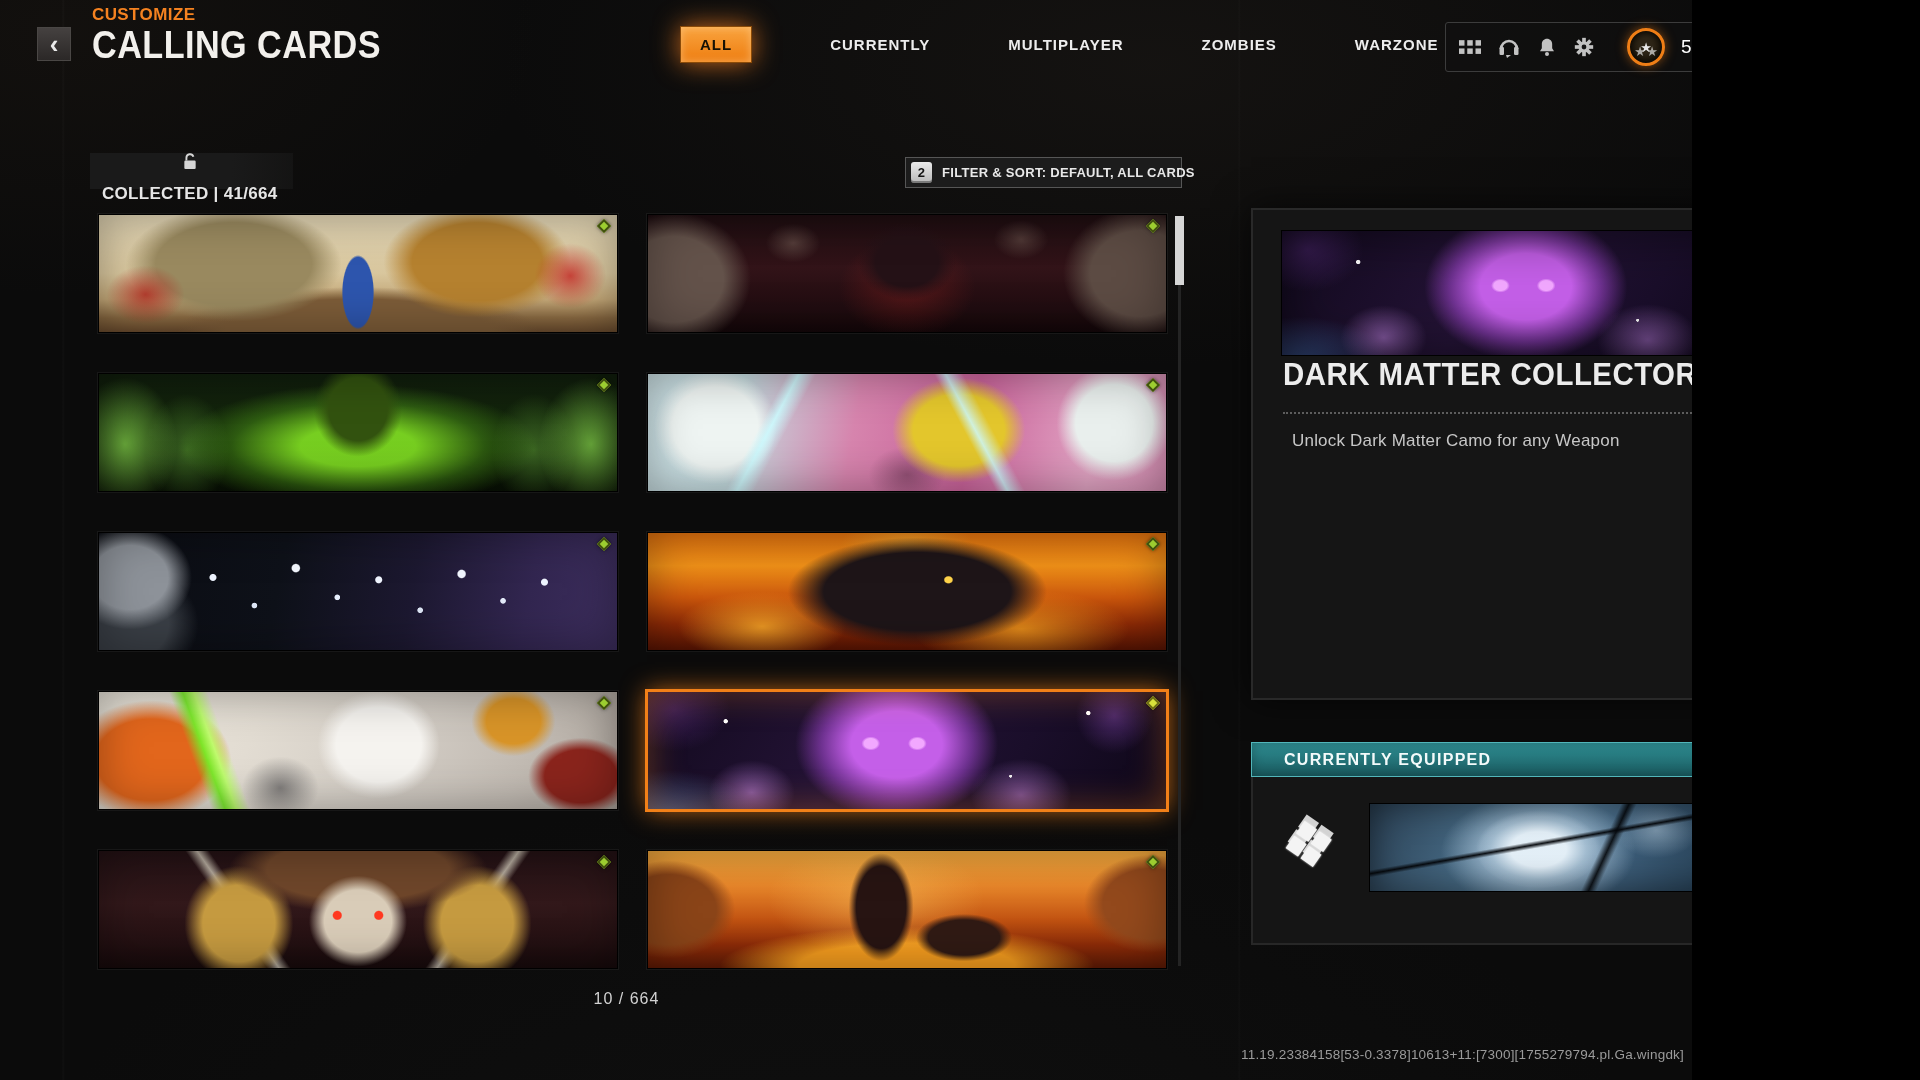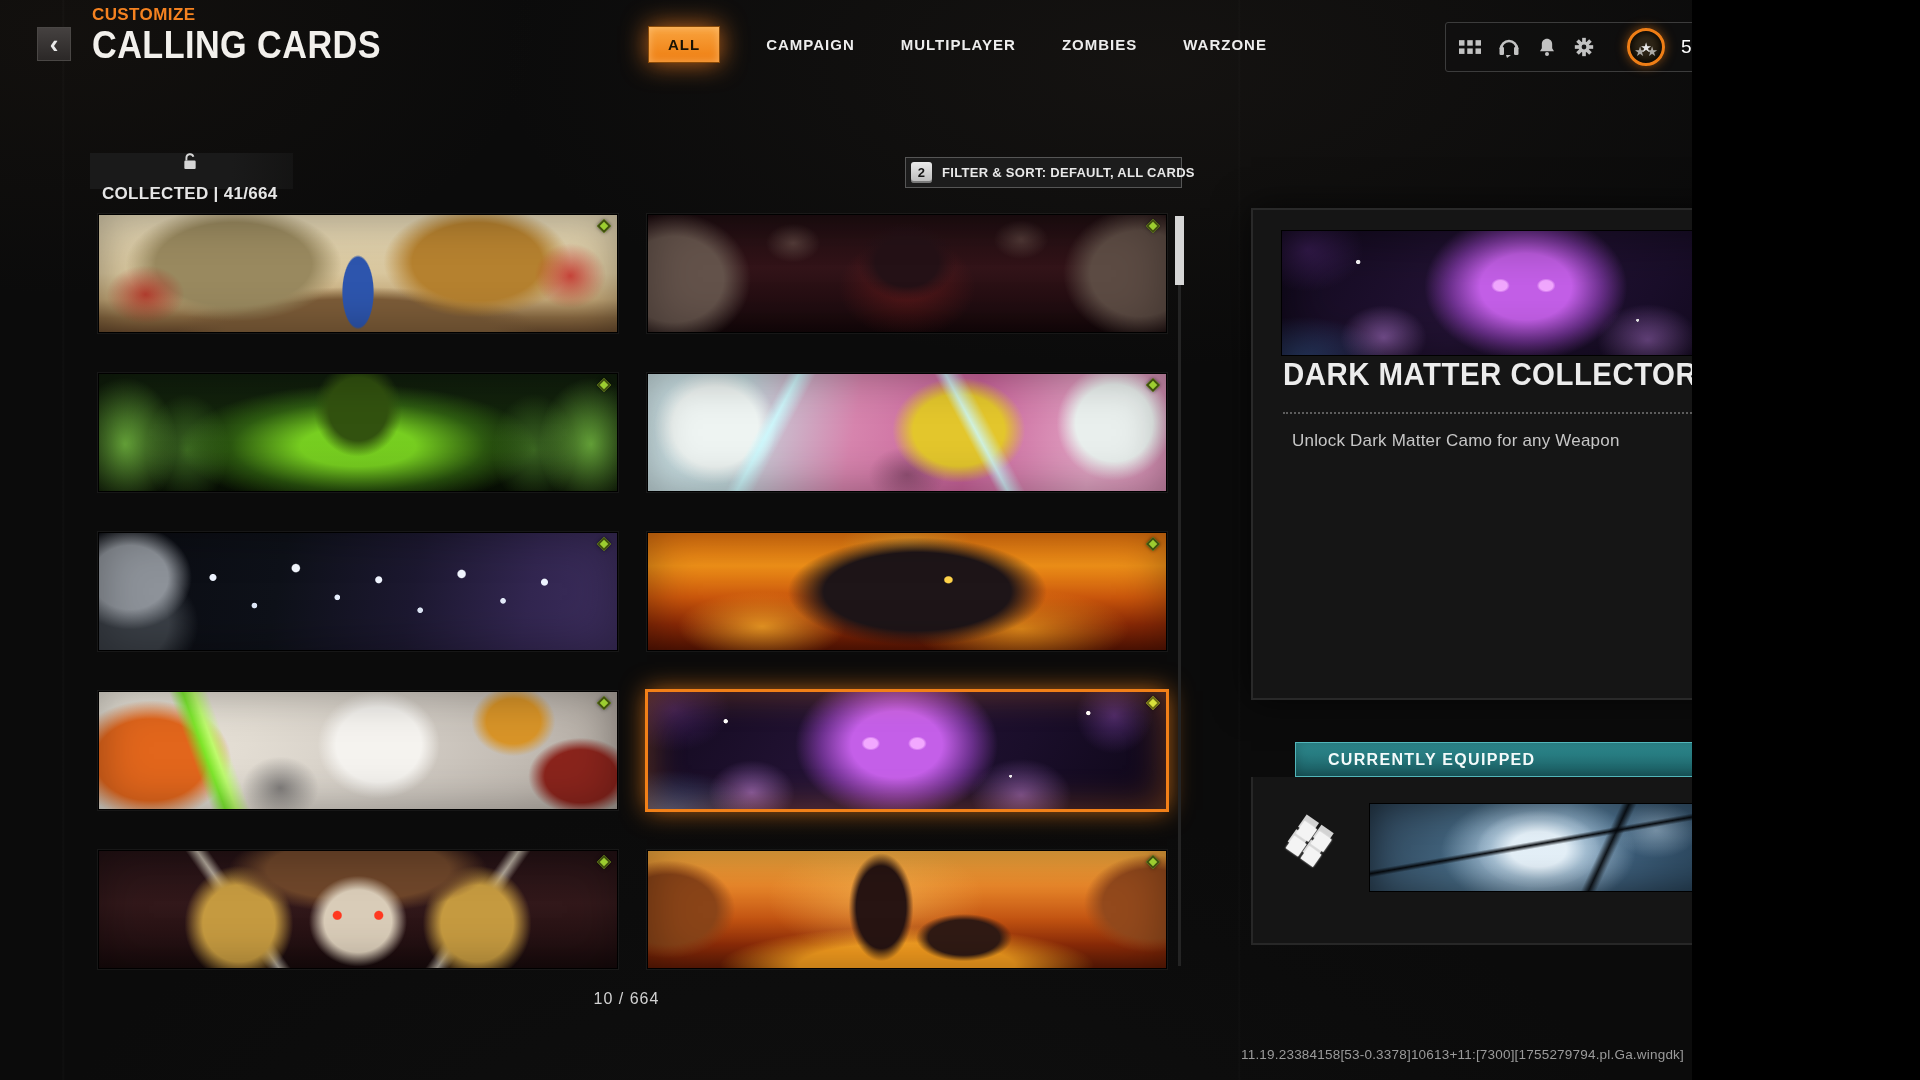--- a/index.html
+++ b/index.html
@@ -18,21 +18,21 @@
     background:linear-gradient(180deg,#454140,#2b2827);color:#f0f0f0;cursor:pointer;
     display:flex;align-items:center;justify-content:center;padding:0;}
   .back-btn .glyph::before{content:"‹";font-size:26px;line-height:1;color:#eaeaea;font-weight:bold;}
   .titles{position:absolute;left:92px;top:5px;}
   .customize{font-size:17px;font-weight:bold;color:#f58220;letter-spacing:.4px;}
   .page-title{margin:1px 0 0;font-size:38px;font-weight:800;line-height:1;color:#f2f0ec;
     letter-spacing:.5px;transform:scaleX(.9);transform-origin:left center;white-space:nowrap;}
 
   .tabs{position:absolute;left:648px;top:25px;height:38px;display:flex;align-items:center;gap:46px;}
   .tab{background:none;border:none;color:#ededed;font-size:15px;font-weight:bold;letter-spacing:1px;
-    cursor:pointer;padding:0;white-space:nowrap;}
+    cursor:pointer;padding:0;white-space:nowrap;margin-left:32px;}
   .tab.active{background:linear-gradient(180deg,#f9a43f,#ee7d10);color:#181204;padding:9px 19px;
     border:1px solid #8a4a08;box-shadow:0 0 26px rgba(244,126,32,.8), inset 0 0 8px rgba(255,215,160,.55);}
 
   .hud-box{position:absolute;top:22px;height:50px;border:1px solid #3c3c3c;border-radius:3px;
     background:rgba(16,16,16,.55);display:flex;align-items:center;}
   .hud-main{left:1445px;width:268px;gap:16px;padding:0 13px;}
   .hud-party{left:1724px;width:122px;padding:0 14px;gap:14px;}
   .hud-box svg{display:block;}
   .vdiv{width:1px;height:30px;background:#3d3d3d;}
   .prestige{width:38px;height:38px;border-radius:50%;border:3px solid #ef7e16;flex:none;
@@ -75,21 +75,21 @@
     box-shadow:inset 0 0 55px rgba(0,0,0,.55);}
   .card-title{position:absolute;left:30px;top:146px;margin:0;font-size:32px;font-weight:800;color:#ececec;
     letter-spacing:.5px;transform:scaleX(.92);transform-origin:left center;white-space:nowrap;}
   .sep{position:absolute;left:30px;top:202px;width:508px;border-top:2px dotted #5d5d5d;}
   .card-desc{position:absolute;left:30px;top:212px;margin:9px;font-size:17px;color:#c7c7c7;letter-spacing:.2px;}
 
   
   .equipped-panel{position:absolute;left:1251px;top:742px;width:571px;height:203px;}
   .equipped-header{height:35px;border:1px solid #52b6ba;display:flex;align-items:center;padding:0 32px;
     background:linear-gradient(180deg,#2f8f94 0%,#19595e 100%);color:#f3fafa;font-weight:bold;
-    font-size:16px;letter-spacing:1.3px;box-shadow:inset 0 0 12px rgba(0,0,0,.25);margin-left:44px;}
+    font-size:16px;letter-spacing:1.3px;box-shadow:inset 0 0 12px rgba(0,0,0,.25);}
   .equipped-body{position:absolute;top:35px;left:0;right:0;bottom:0;background:#151515;
     border:2px solid #272727;border-top:none;}
   .emblem{position:absolute;left:16px;top:28px;width:80px;height:80px;color:#f4f4f4;
     display:flex;align-items:center;justify-content:center;transform:rotate(-10deg);}
   .emblem::before{content:"❖";font-size:64px;line-height:1;text-shadow:0 0 2px #fff, 3px -6px 0 rgba(244,244,244,.85);}
   .equipped-card{position:absolute;left:116px;top:26px;width:360px;height:89px;border:1px solid #000;
     box-shadow:inset 0 0 34px rgba(0,0,0,.5);cursor:pointer;}
 
   .buildinfo{position:absolute;right:8px;bottom:18px;color:#9b9b9b;font-size:13.5px;letter-spacing:.2px;}
 
@@ -202,21 +202,21 @@
   <button class="back-btn">
     <span class="glyph"></span>
   </button>
   <div class="titles">
     <div class="customize">CUSTOMIZE</div>
     <h1 class="page-title">CALLING CARDS</h1>
   </div>
 
   <nav class="tabs">
     <button class="tab active">ALL</button>
-    <button class="tab">CAMPAIGN</button>
+    <button class="tab">CURRENTLY</button>
     <button class="tab">MULTIPLAYER</button>
     <button class="tab">ZOMBIES</button>
     <button class="tab">WARZONE</button>
   </nav>
 
   <div class="hud-box hud-main">
     <span>
       <svg width="22" height="15" viewBox="0 0 24 16" fill="#c2c2c2">
           <rect x="0" y="0" width="6" height="6"></rect>
           <rect x="9" y="0" width="6" height="6"></rect>

